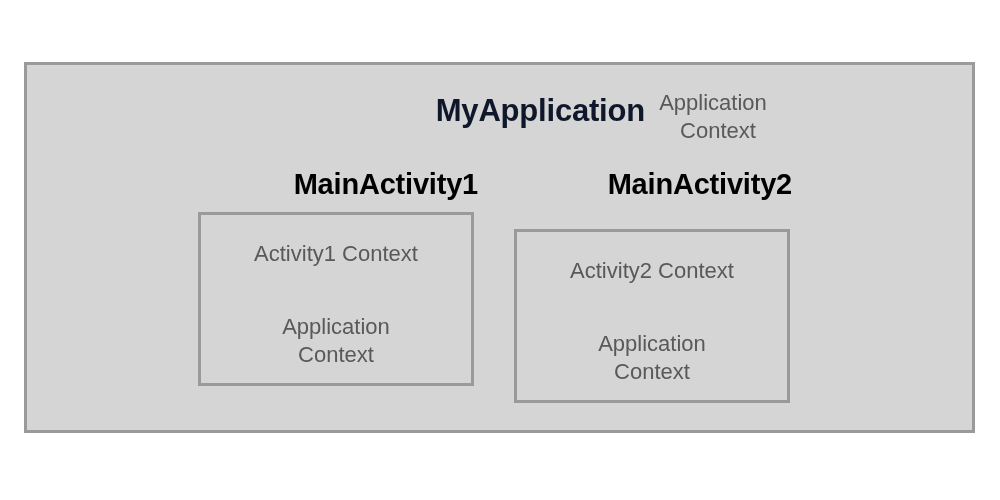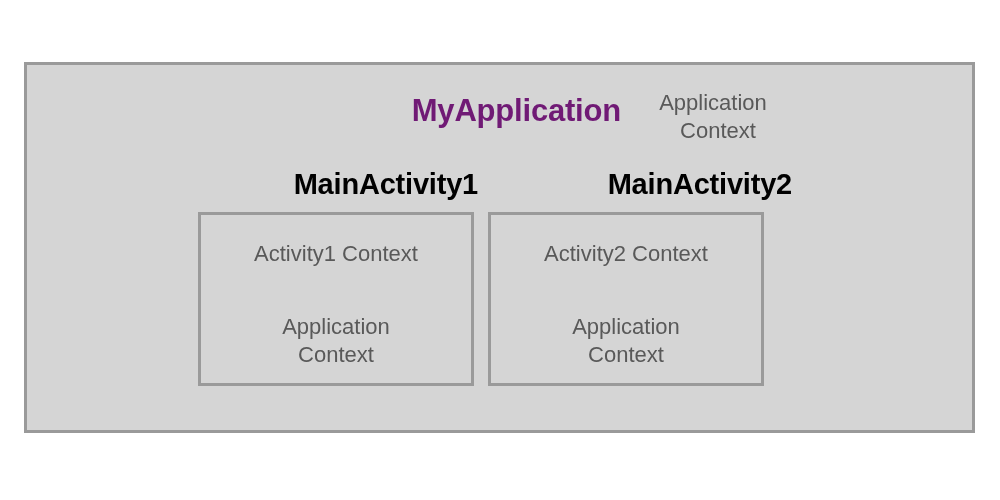--- a/index.html
+++ b/index.html
@@ -39,24 +39,25 @@
     height: 62px;
   }
   .app-title {
     position: absolute;
     left: 0;
     top: 12px;
     width: 594px;
     text-align: right;
     font-size: 31px;
     font-weight: bold;
-    color: #701a75;
+    color: #0f172a;
     letter-spacing: -0.2px;
     line-height: 36px;
     white-space: nowrap;
+    padding-left: 24px;
   }
   .app-context-label {
     position: absolute;
     left: 606px;
     top: 8px;
     width: 160px;
     text-align: center;
     font-size: 22px;
     color: #595959;
     line-height: 28px;
@@ -91,21 +92,21 @@
   .activity-box {
     position: absolute;
     top: 147px;
     width: 276px;
     height: 174px;
     box-sizing: border-box;
     background: #d5d5d5;
     border: 3px solid #9a9a9a;
   }
   .activity-box.col-1 { left: 171px; }
-  .activity-box.col-2 { left: 461px; }
+  .activity-box.col-2 { left: 487px; margin-top: 17px; }
 
   .activity-context {
     position: absolute;
     left: 0;
     top: 25px;
     width: 100%;
     text-align: center;
     font-size: 22px;
     color: #595959;
     line-height: 28px;

